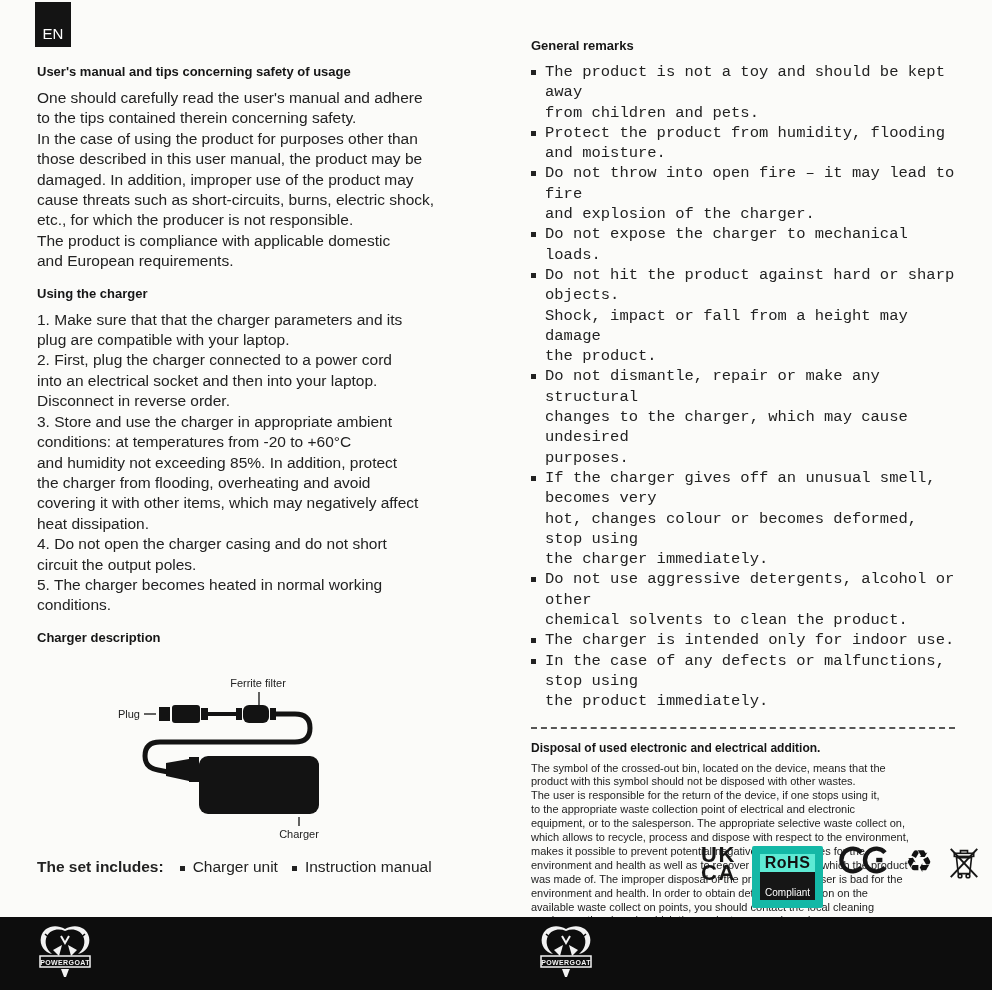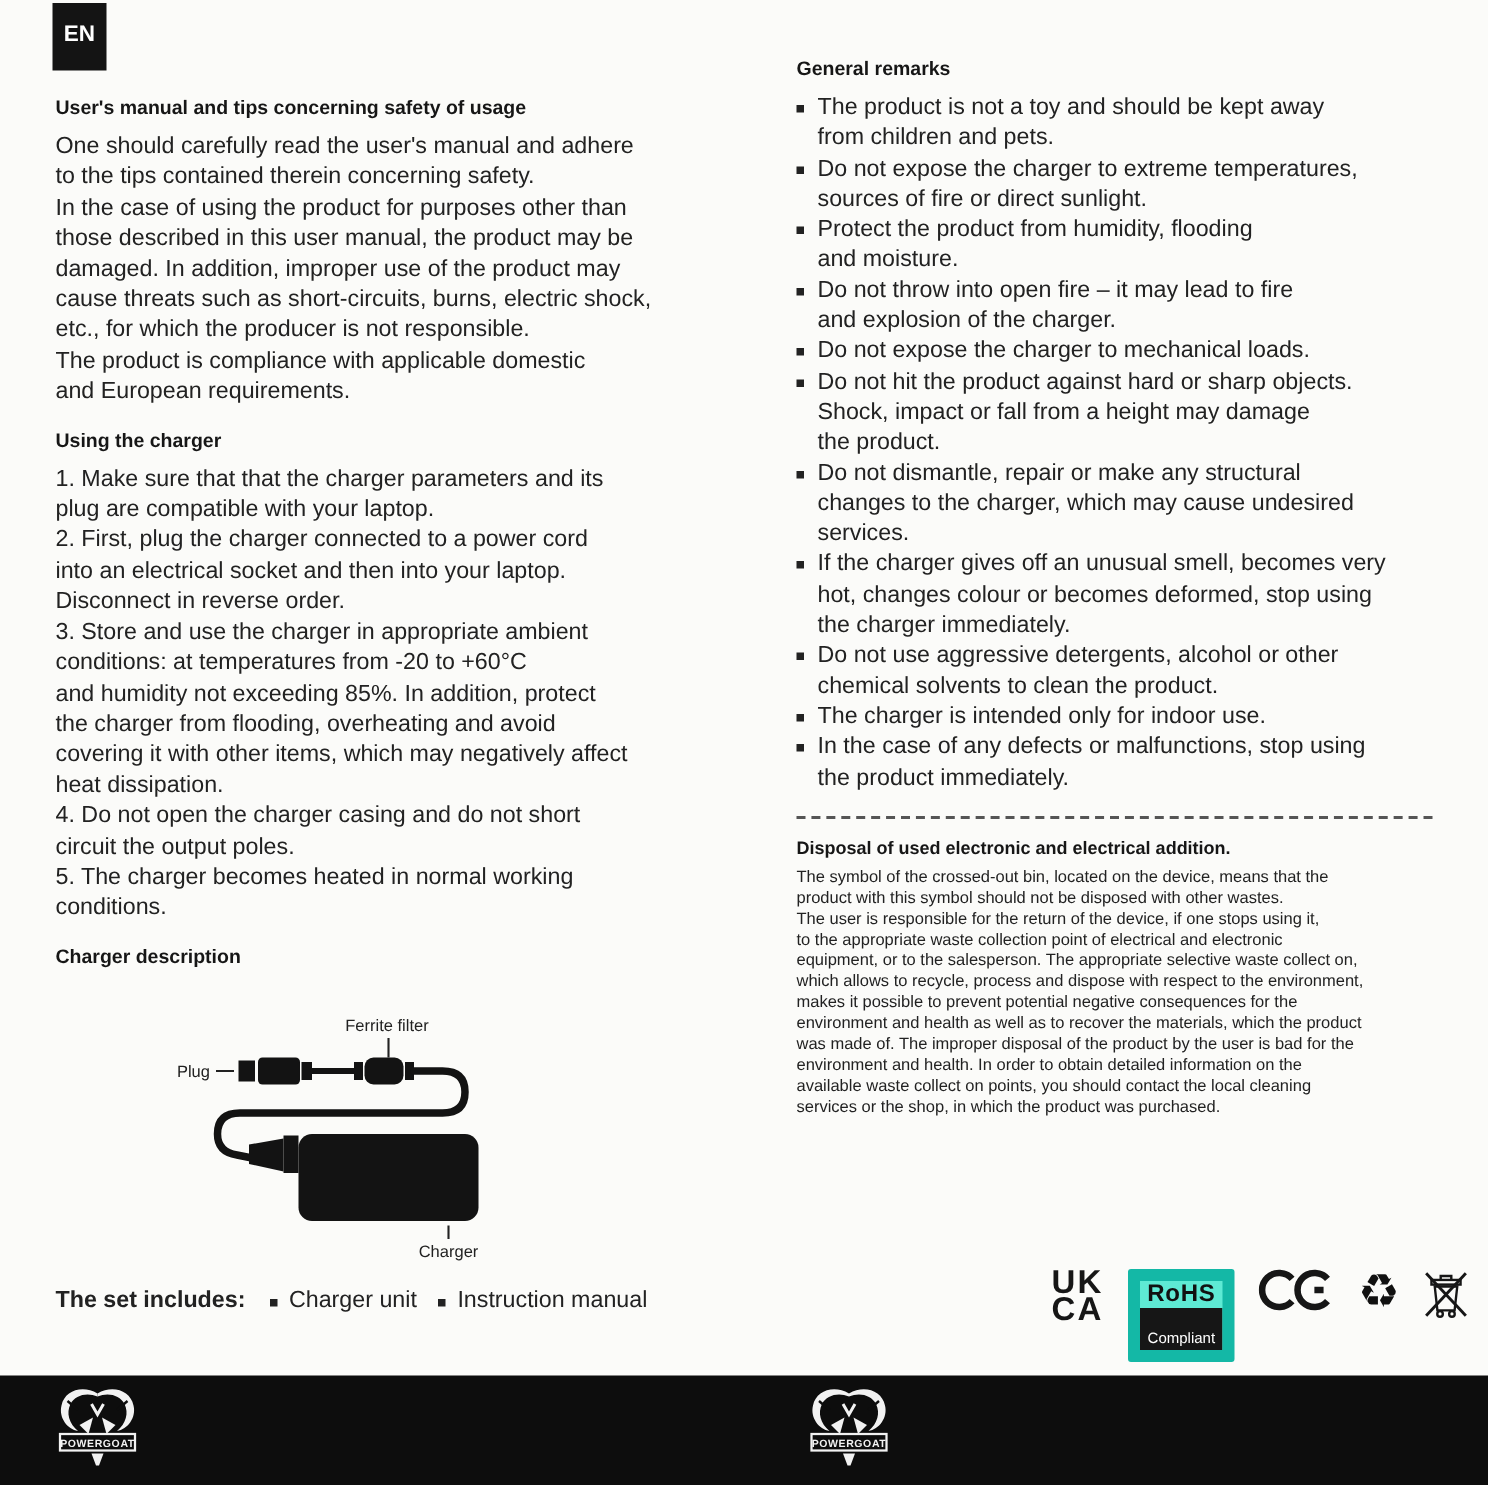--- a/index.html
+++ b/index.html
@@ -1,30 +1,30 @@
 <!DOCTYPE html>
 <html><head>
 <meta charset="utf-8">
 <style>
   html,body{margin:0;padding:0;background:#e8e8e6;}
   .page{position:relative;width:992px;height:990px;background:#fbfbf9;overflow:hidden;
         color:#1f1f1f;font-family:"Liberation Sans","DejaVu Sans",sans-serif;}
   
   .en-badge{position:absolute;left:35px;top:2px;width:36px;height:45px;background:#141414;
-        color:#fff;display:flex;align-items:center;justify-content:center;
-        padding-bottom:5px;box-sizing:border-box;font-weight:bold;font-size:15px;}
+        color:#fff;display:flex;align-items:flex-end;justify-content:center;
+        padding-bottom:5px;box-sizing:border-box;font-weight:normal;font-size:15px;}
   
   .left-col{position:absolute;left:37px;top:64px;width:472px;}
   .right-col{position:absolute;left:531px;top:38px;width:426px;}
   h3.sec{font-size:13px;font-weight:700;margin:0 0 9px 0;color:#161616;}
   .prose{font-size:15.5px;line-height:20.4px;white-space:pre-line;margin:0 0 14px 0;color:#222;}
   
   .remark-row{display:flex;}
   .sq{width:5px;height:5px;background:#222;margin:8px 9px 0 0;flex:none;}
-  .remark-text{font-size:15.5px;line-height:20.3px;white-space:pre-line;color:#222;}
+  .remark-text{font-size:15.5px;line-height:20.3px;white-space:pre-line;color:#222;font-family:Liberation Mono, monospace;}
   .divider{border:none;border-top:2px dashed #555;margin:15px 0 12px 0;width:424px;}
   .disposal-heading{font-size:12px;font-weight:700;margin:0 0 7px 0;color:#161616;}
   .disposal-body{font-size:11px;line-height:13.9px;white-space:pre-line;width:440px;color:#222;}
   
   .diagram{position:absolute;left:37px;top:662px;width:420px;height:182px;}
   .dlabel{font-size:11px;fill:#222;font-family:"Liberation Sans",sans-serif;}
   
   .set-includes{position:absolute;left:37px;top:858px;display:flex;align-items:center;
         font-size:15.5px;color:#222;}
   .set-includes .lbl{font-weight:700;margin-right:16px;}
@@ -119,25 +119,20 @@
   <div class="right-col">
     <h3 class="sec">General remarks</h3>
     <div>
       <div class="remark-row">
           <span class="sq"></span>
           <span class="remark-text">The product is not a toy and should be kept away
 from children and pets.</span>
         </div>
       <div class="remark-row">
           <span class="sq"></span>
-          <span class="remark-text">Do not expose the charger to extreme temperatures,
-sources of fire or direct sunlight.</span>
-        </div>
-      <div class="remark-row">
-          <span class="sq"></span>
           <span class="remark-text">Protect the product from humidity, flooding
 and moisture.</span>
         </div>
       <div class="remark-row">
           <span class="sq"></span>
           <span class="remark-text">Do not throw into open fire – it may lead to fire
 and explosion of the charger.</span>
         </div>
       <div class="remark-row">
           <span class="sq"></span>
@@ -146,21 +141,21 @@
       <div class="remark-row">
           <span class="sq"></span>
           <span class="remark-text">Do not hit the product against hard or sharp objects.
 Shock, impact or fall from a height may damage
 the product.</span>
         </div>
       <div class="remark-row">
           <span class="sq"></span>
           <span class="remark-text">Do not dismantle, repair or make any structural
 changes to the charger, which may cause undesired
-services.</span>
+purposes.</span>
         </div>
       <div class="remark-row">
           <span class="sq"></span>
           <span class="remark-text">If the charger gives off an unusual smell, becomes very
 hot, changes colour or becomes deformed, stop using
 the charger immediately.</span>
         </div>
       <div class="remark-row">
           <span class="sq"></span>
           <span class="remark-text">Do not use aggressive detergents, alcohol or other

